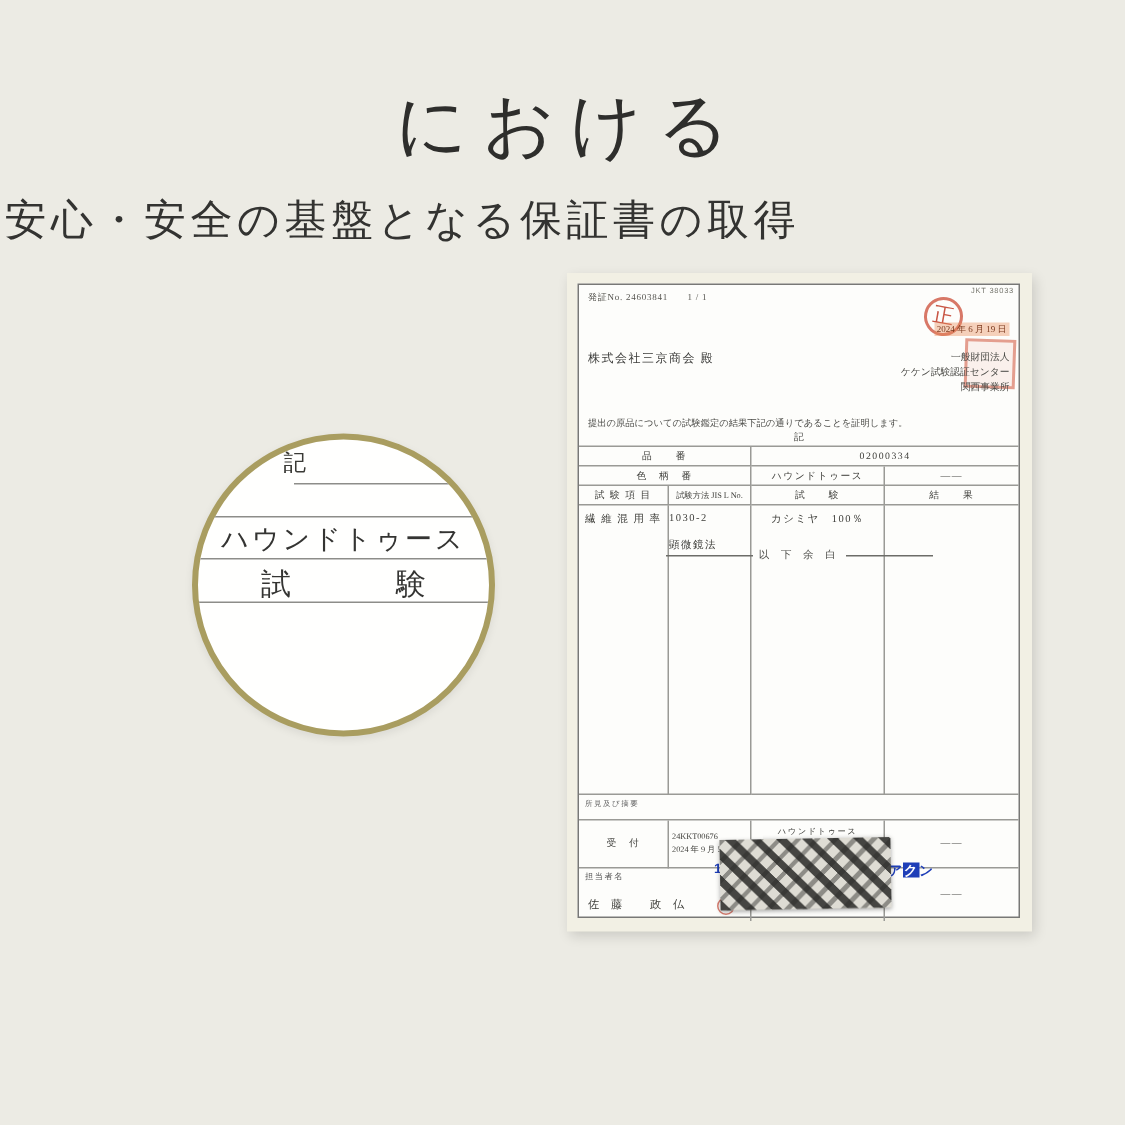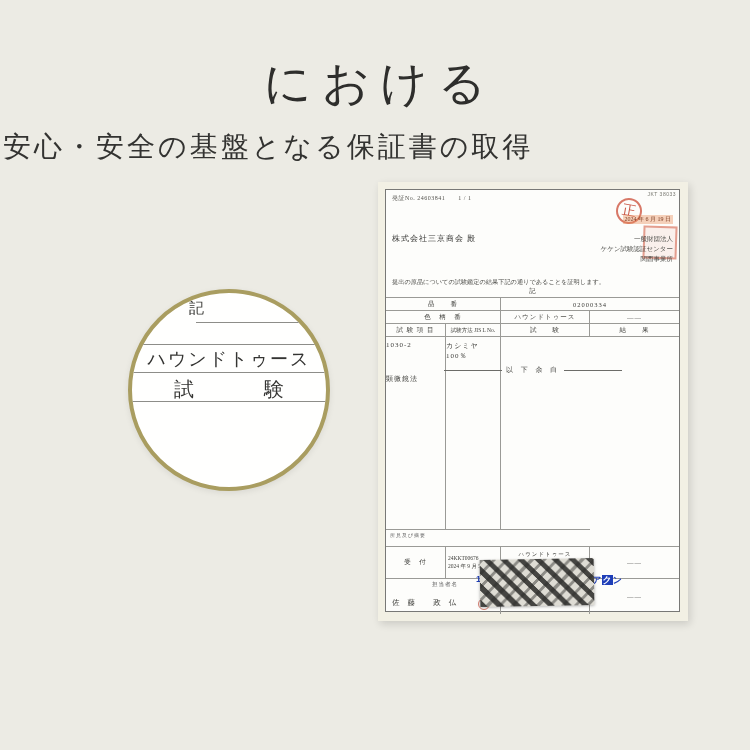--- a/index.html
+++ b/index.html
@@ -42,25 +42,25 @@
     display:grid; grid-template-columns:60px 55px 89px 1fr;
     grid-template-rows:13px 13px 13px 193px 17px 32px 35px;
     border-top:1px solid #9a9a96; font-size:6.5px; color:#3e3e3a; }
   .cell { border-right:1px solid #9a9a96; border-bottom:1px solid #9a9a96;
     display:flex; align-items:center; justify-content:center; letter-spacing:1px; overflow:visible; }
   .cell.cr { border-right:none; }
   .cell.cb { border-bottom:none; }
   .cell.top { align-items:flex-start; padding-top:4px; }
   .span2 { grid-column:span 2; }
   .span4 { grid-column:1 / 5; }
-  .method-cell { flex-direction:column; justify-content:flex-start; gap:25px; }
+  .method-cell { flex-direction:column; justify-content:flex-start; gap:9px; }
   .remarks-cell { justify-content:flex-start; align-items:flex-start; padding:2px 0 0 4px; font-size:5px; color:#666; }
   .receipt-val { flex-direction:column; align-items:flex-start; justify-content:center;
     padding-left:2px; gap:2px; font-size:5.5px; letter-spacing:0; white-space:nowrap; }
-  .staff-cell { justify-content:center; align-items:flex-start; padding:2px 0 0 4px;
+  .staff-cell { justify-content:flex-start; align-items:flex-start; padding:2px 0 0 4px;
     font-size:5.5px; color:#555; position:relative; }
   .staff-name { position:absolute; left:6px; bottom:6px; font-size:7.5px; letter-spacing:3px; color:#3c3c38; }
   .staff-seal { position:absolute; left:92px; bottom:4px; width:12px; height:12px;
     border:1px solid rgba(200,60,40,.65); border-radius:50%; color:rgba(200,60,40,.7);
     font-size:5px; display:flex; align-items:center; justify-content:center; }
   .product-cell { justify-content:flex-start; align-items:flex-start; padding:2px 0 0 2px; font-size:4.5px; color:#666; }
 
   .blank-note { position:absolute; left:58px; top:175px; width:178px; display:flex;
     align-items:center; gap:4px; font-size:7px; letter-spacing:3px; color:#4e4e4a; z-index:2; }
   .blank-note .rule { flex:1; border-top:1px solid #6c6c68; }
@@ -131,20 +131,21 @@
 
         <div class="cell span2">色　柄　番</div>
         <div class="cell">ハウンドトゥース</div>
         <div class="cell cr">――</div>
 
         <div class="cell">試 験 項 目</div>
         <div class="cell" style="font-size:5.5px;letter-spacing:0;">試験方法 JIS L No.</div>
         <div class="cell">試　　験</div>
         <div class="cell cr">結　　果</div>
 
+        <div class="cell top" style="font-size:7px;">繊 維 混 用 率</div>
         <div class="cell top method-cell" style="font-size:7px;">
           <span>1030-2</span>
           <span>顕微鏡法</span>
         </div>
         <div class="cell top" style="font-size:7px;">カシミヤ　100％</div>
         <div class="cell top cr"></div>
 
         <div class="cell span4 cr remarks-cell">所見及び摘要</div>
 
         <div class="cell">受　付</div>

